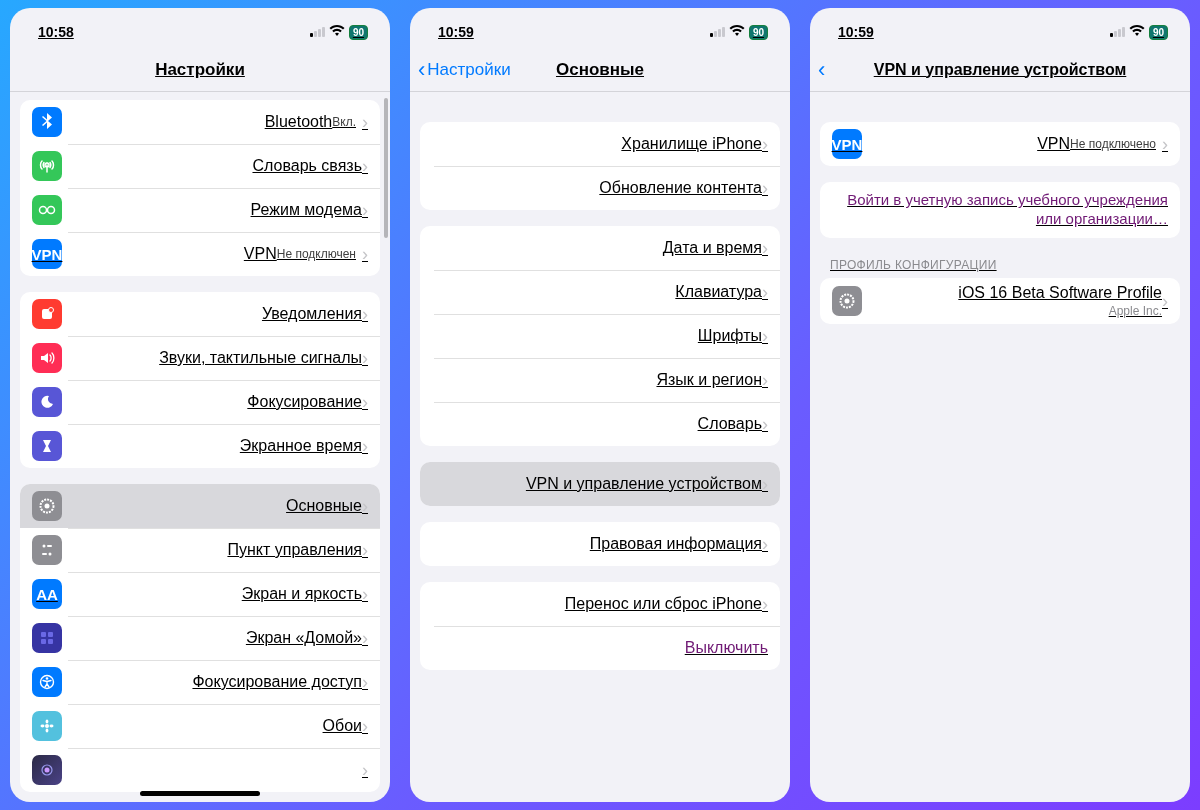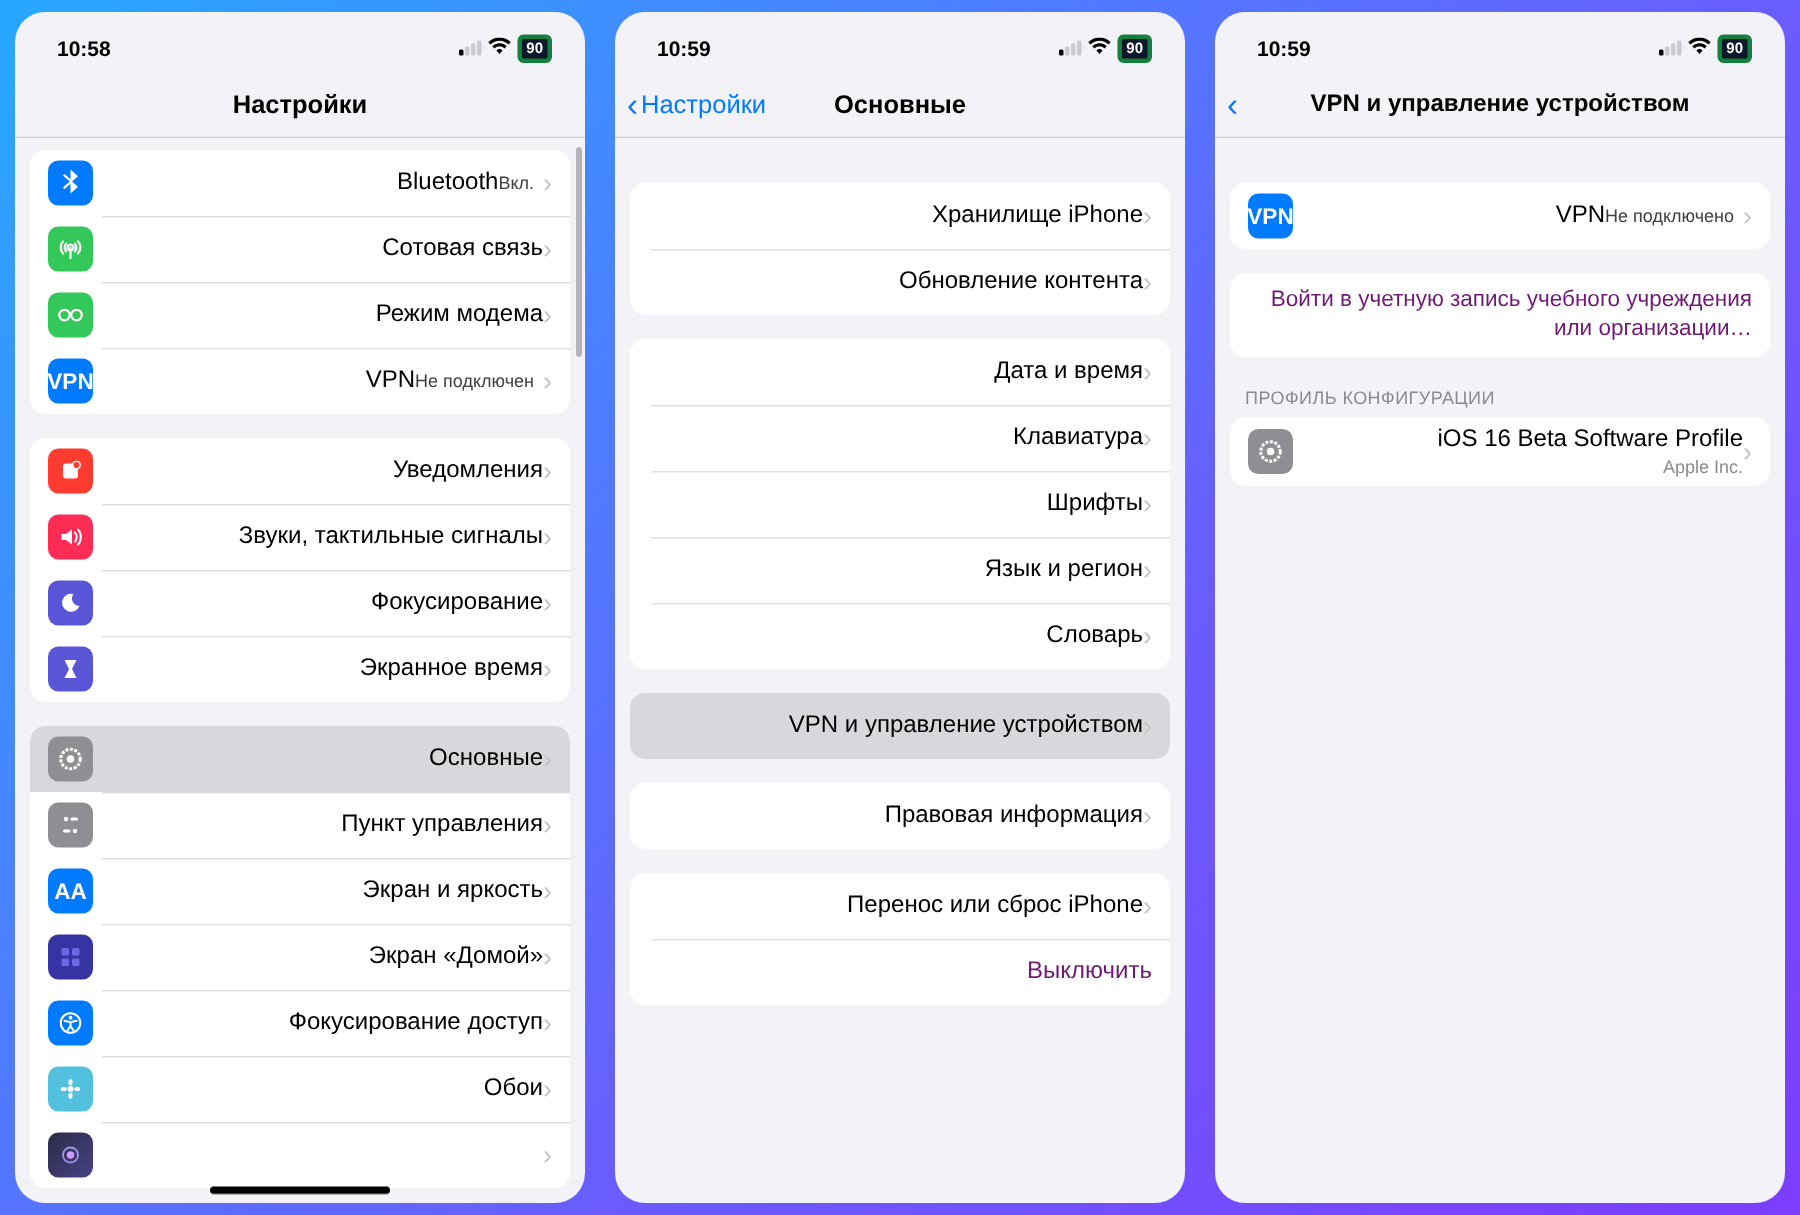--- a/index.html
+++ b/index.html
@@ -15,20 +15,21 @@
   }
   .phone {
     width: 380px;
     height: 794px;
     background: #f2f2f7;
     border-radius: 20px;
     overflow: hidden;
     display: flex;
     flex-direction: column;
     position: relative;
+    text-decoration: underline;
   }
   
   .status-bar {
     height: 40px;
     display: flex;
     align-items: center;
     justify-content: space-between;
     padding: 8px 22px 0 28px;
     font-size: 14px;
     font-weight: 600;
@@ -38,23 +39,23 @@
   .sig-bars { display: flex; align-items: flex-end; gap: 1.5px; height: 10px; }
   .sig-bars span { width: 2.5px; background: #c9c9cf; border-radius: 1px; }
   .sig-bars span.on { background: #000; }
   .sig-bars span:nth-child(1){height:4px}
   .sig-bars span:nth-child(2){height:6px}
   .sig-bars span:nth-child(3){height:8px}
   .sig-bars span:nth-child(4){height:10px}
   .wifi { font-size: 13px; }
   .battery {
     display: inline-flex; align-items: center;
-    border: 3px solid #15803d; border-radius: 4px;
+    border: 1px solid #15803d; border-radius: 4px;
     padding: 1px 3px; font-size: 10px; font-weight: 700;
-    background: #0f172a; color: #fff;
+    background: #0f766e; color: #fff;
   }
   
   .nav {
     height: 44px;
     display: flex;
     align-items: center;
     justify-content: center;
     position: relative;
     border-bottom: 0.5px solid rgba(0,0,0,0.12);
     background: #f2f2f7;
@@ -161,21 +162,21 @@
         <span class="label">Bluetooth</span>
         <span class="value">Вкл.</span>
         <span class="chev-r">›</span>
       </div>
       <div class="cell">
         <span class="icon ic-cell">
             <svg width="18" height="14" viewBox="0 0 18 14">
               <path d="M9 4 a2 2 0 1 0 0.01 0 M9 6 L9 13 M4 2 C2 4 2 8 4 10 M14 2 C16 4 16 8 14 10 M6 3.5 C5 5 5 7 6 8.5 M12 3.5 C13 5 13 7 12 8.5" stroke="#fff" stroke-width="1.5" fill="none" stroke-linecap="round"></path>
             </svg>
           </span>
-        <span class="label">Сотовая связь</span>
+        <span class="label">Словарь связь</span>
         <span class="chev-r">›</span>
       </div>
       <div class="cell">
         <span class="icon ic-hotspot">
             <svg width="18" height="12" viewBox="0 0 18 12">
               <circle cx="5" cy="6" r="3.5" stroke="#fff" stroke-width="1.5" fill="none"></circle>
               <circle cx="13" cy="6" r="3.5" stroke="#fff" stroke-width="1.5" fill="none"></circle>
             </svg>
           </span>
         <span class="label">Режим модема</span>

